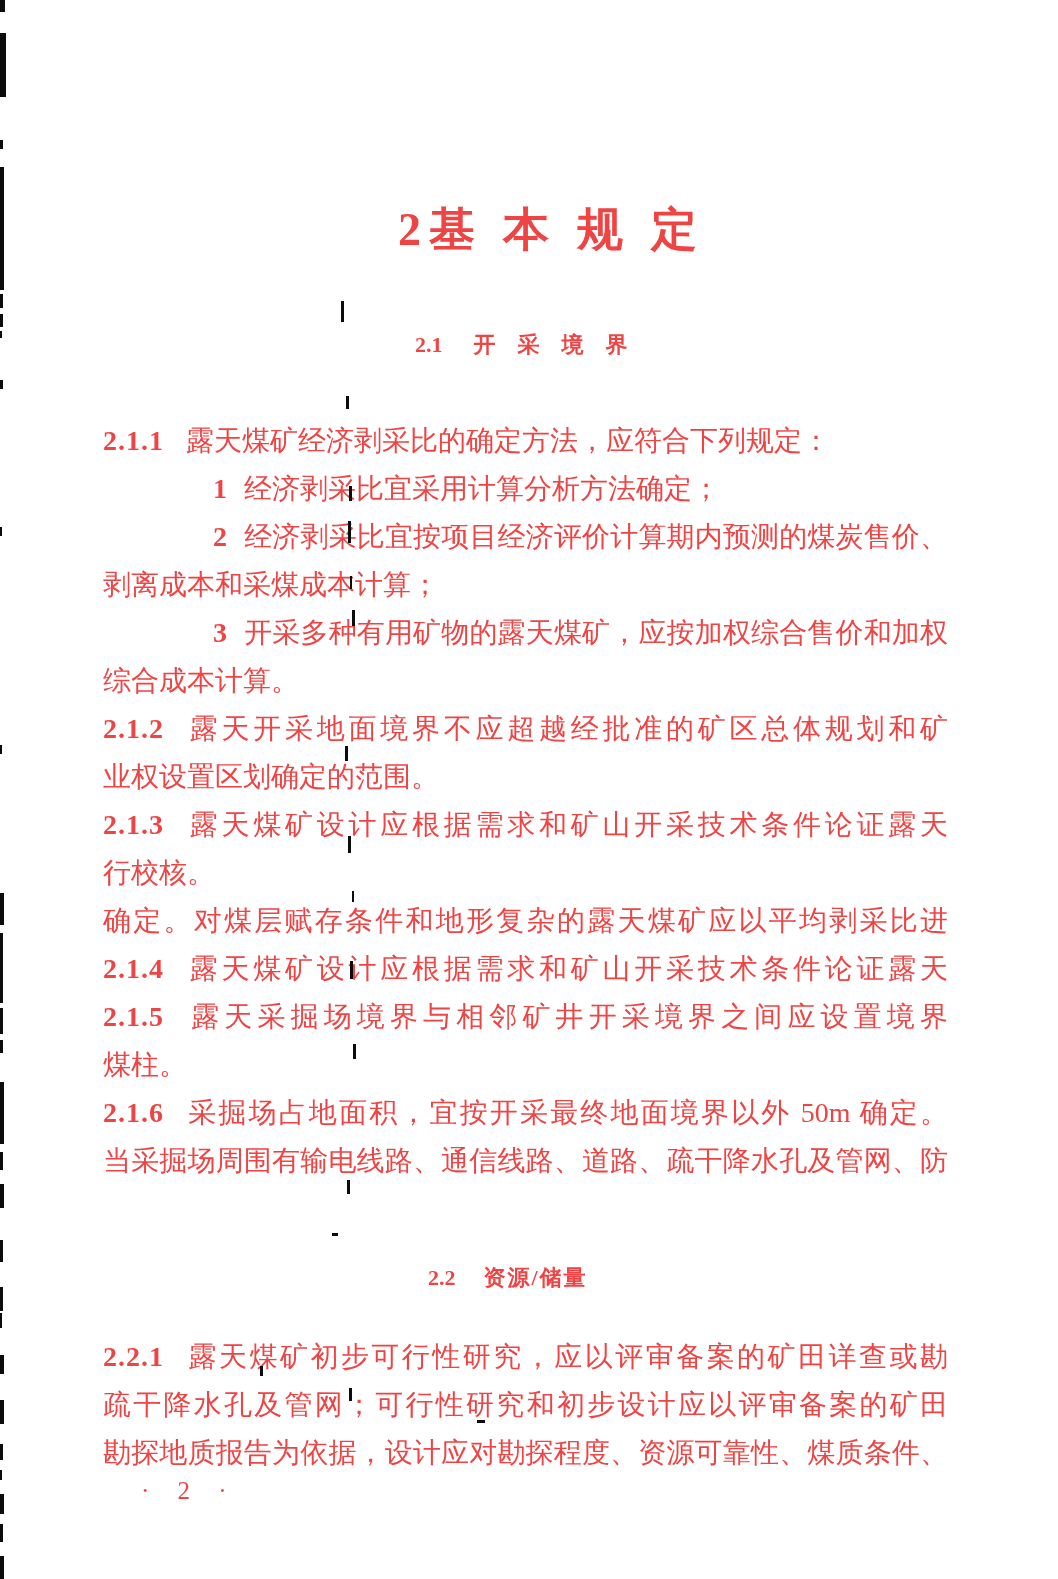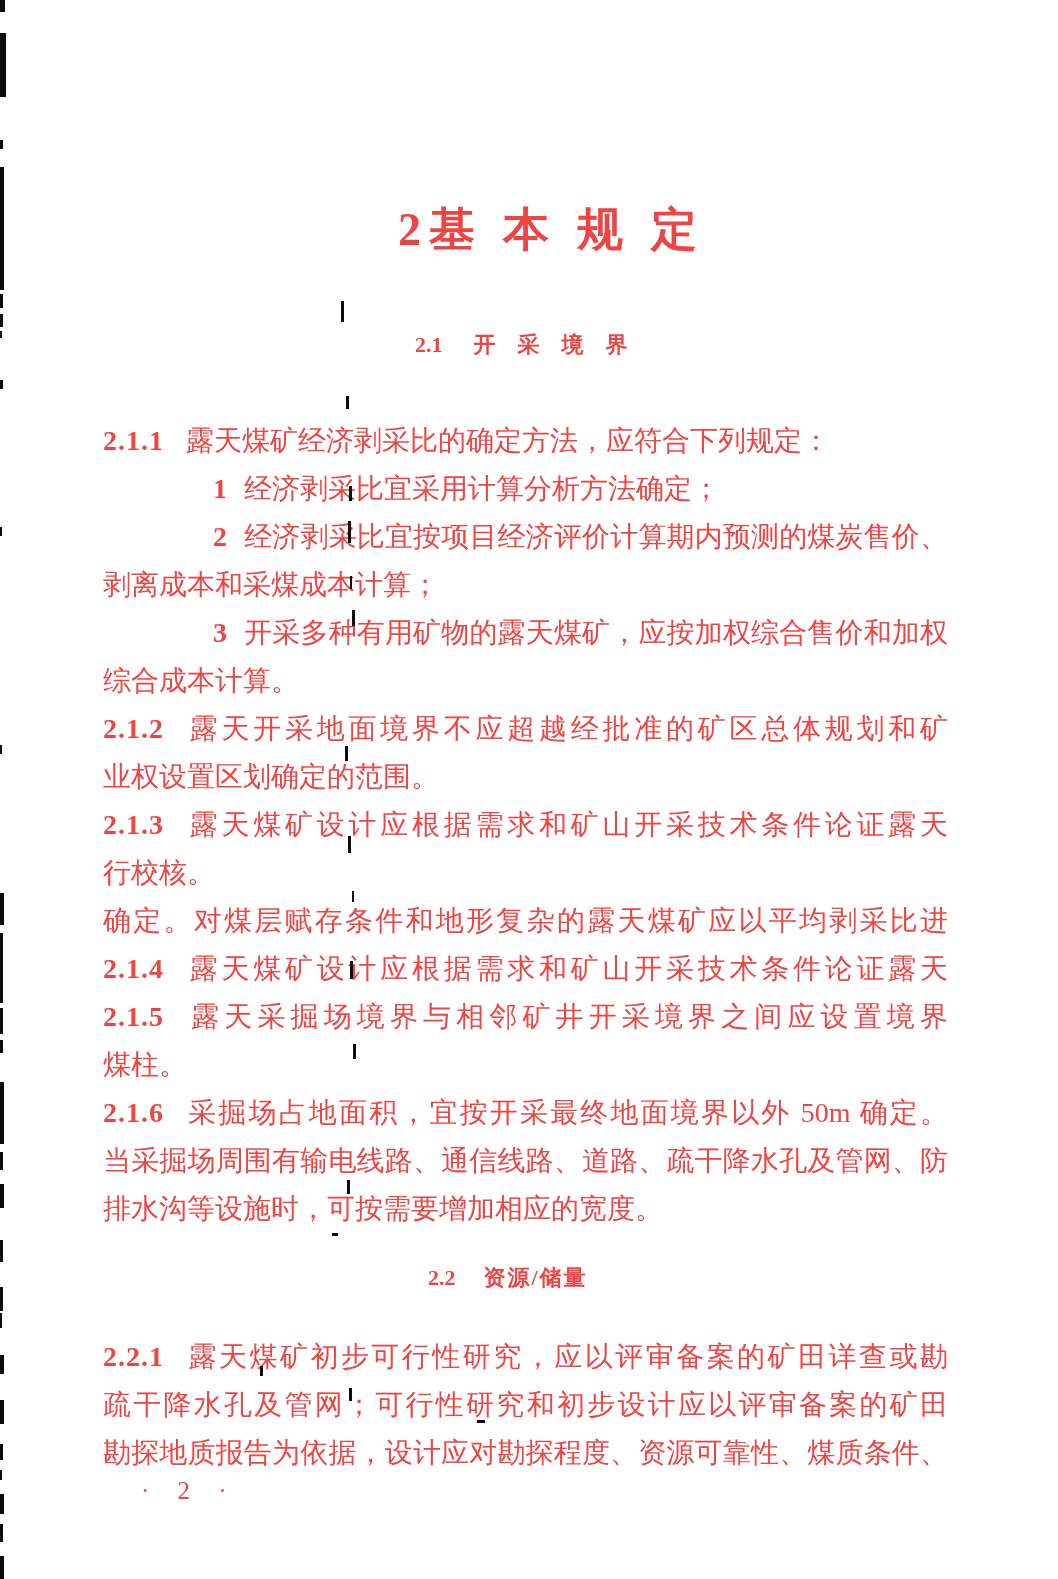--- a/index.html
+++ b/index.html
@@ -75,21 +75,20 @@
       <div class="line jl"><b class="cnum">2.1.2</b><span>露天开采地面境界不应超越经批准的矿区总体规划和矿</span></div>
       <div class="line"><span>业权设置区划确定的范围。</span></div>
       <div class="line jl"><b class="cnum">2.1.3</b><span>露天煤矿设计应根据需求和矿山开采技术条件论证露天</span></div>
       <div class="line"><span>行校核。</span></div>
       <div class="line jl"><span>确定。对煤层赋存条件和地形复杂的露天煤矿应以平均剥采比进</span></div>
       <div class="line jl"><b class="cnum">2.1.4</b><span>露天煤矿设计应根据需求和矿山开采技术条件论证露天</span></div>
       <div class="line jl"><b class="cnum">2.1.5</b><span>露天采掘场境界与相邻矿井开采境界之间应设置境界</span></div>
       <div class="line"><span>煤柱。</span></div>
       <div class="line jl"><b class="cnum">2.1.6</b><span>采掘场占地面积，宜按开采最终地面境界以外 50m 确定。</span></div>
       <div class="line jl"><span>当采掘场周围有输电线路、通信线路、道路、疏干降水孔及管网、防</span></div>
-      <div class="line"><span>排水沟等设施时，可按需要增加相应的宽度。</span></div>
     </div>
 
   <div id="h22" class="sec-heading">
     <span class="hnum">2.2</span><span class="htitle">资源/储量</span>
   </div>
 
   <div id="body2" class="body-block">
       <div class="line jl"><b class="cnum">2.2.1</b><span>露天煤矿初步可行性研究，应以评审备案的矿田详查或勘</span></div>
       <div class="line jl"><span>疏干降水孔及管网；可行性研究和初步设计应以评审备案的矿田</span></div>
       <div class="line jl"><span>勘探地质报告为依据，设计应对勘探程度、资源可靠性、煤质条件、</span></div>

